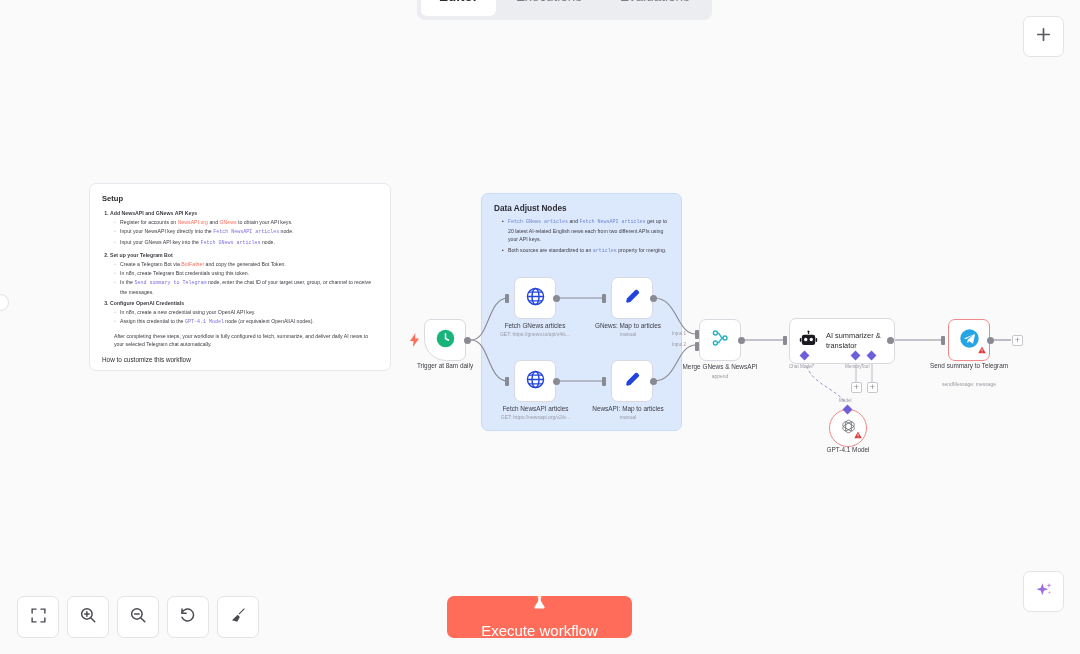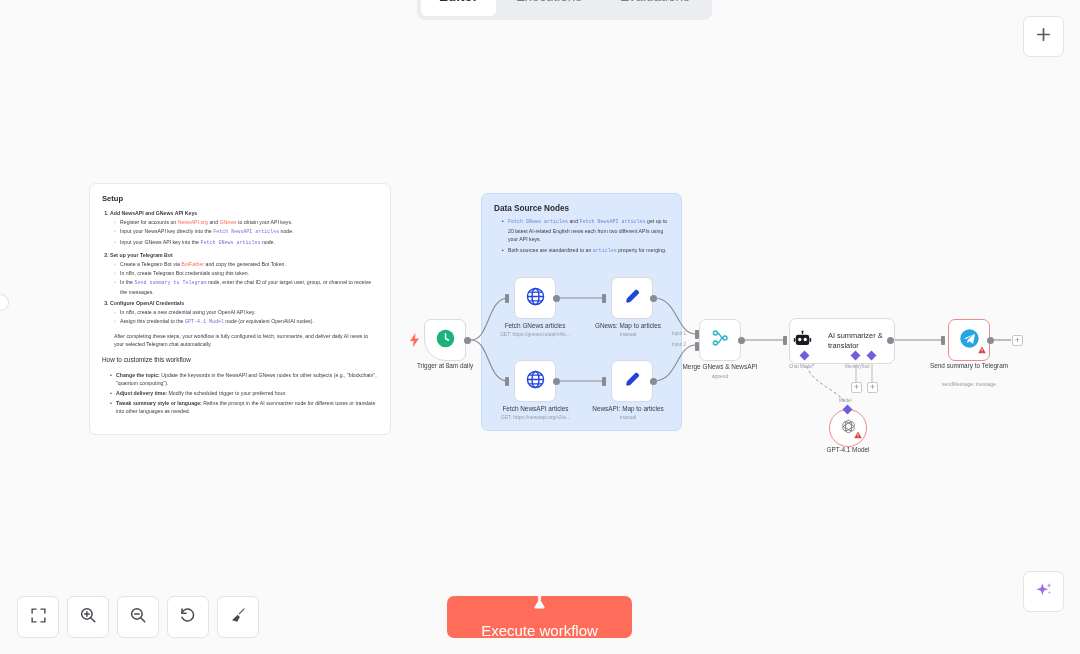--- a/index.html
+++ b/index.html
@@ -65,21 +65,21 @@
     display: flex; align-items: center; justify-content: center; gap: 9px;
     cursor: pointer; z-index: 35; flex-direction: column;
   }
 
   
   .sticky {
     position: absolute; border-radius: 7px;
     padding: 10px 12px; overflow: hidden;
   }
   #sticky-setup {
-    left: 89px; top: 183px; width: 302px; height: 252px;
+    left: 89px; top: 183px; width: 302px; height: 188px;
     background: #fff; border: 1px solid #e8e8ee;
   }
   #sticky-data-source {
     left: 481px; top: 193px; width: 201px; height: 238px;
     background: #dce8fb; border: 1px solid #c7dcf8;
   }
   #sticky-ai-logic {
     left: 763px; top: 226px; width: 169px; height: 242px;
     background: #fbe3c4; border: 1px solid #f3d5ae;
   }
@@ -110,21 +110,21 @@
     position: absolute; background: #fff;
     border: 1px solid #d9d9e0; border-radius: 7px;
     display: flex; align-items: center; justify-content: center;
     z-index: 12;
   }
   .node.sq { width: 42px; height: 42px; }
   .node.trigger {
     width: 42px; height: 42px;
     border-radius: 7px 7px 7px 22px;
   }
-  .node.wide { width: 106px; height: 46px; justify-content: flex-start; padding-left: 3px; gap: 16px; }
+  .node.wide { width: 106px; height: 46px; justify-content: flex-start; padding-left: 9px; gap: 8px; }
   .node.err { border: 1.5px solid #ef8a8a; }
   .node-label {
     position: absolute; text-align: center; font-size: 6.4px;
     color: #3c3c44; z-index: 13; line-height: 1.35; white-space: nowrap;
   }
   .node-sub {
     position: absolute; text-align: center; font-size: 5px;
     color: #9a9aa4; z-index: 13; white-space: nowrap;
   }
   .node-title { font-size: 7.4px; color: #2b2b31; line-height: 1.3; }
@@ -216,21 +216,21 @@
       <div class="howto-h">How to customize this workflow</div>
       <ul class="bullets" style="margin-left:8px;">
         <li><b>Change the topic:</b><span> Update the keywords in the NewsAPI and GNews nodes for other subjects (e.g., "blockchain", "quantum computing").</span></li>
         <li><b>Adjust delivery time:</b><span> Modify the scheduled trigger to your preferred hour.</span></li>
         <li><b>Tweak summary style or language:</b><span> Refine the prompt in the AI summarizer node for different tones or translate into other languages as needed.</span></li>
       </ul>
     </div>
   </div>
 
   <div class="sticky" id="sticky-data-source">
-    <h3>Data Source Nodes</h3>
+    <h3>Data Adjust Nodes</h3>
     <div class="body" style="margin-top:4px;">
       <ul class="ds-list">
         <li><span class="ds-code">Fetch GNews articles</span> and <span class="ds-code">Fetch NewsAPI articles</span> get up to 20 latest AI-related English news each from two different APIs using your API keys.</li>
         <li>Both sources are standardized to an <span class="ds-code">articles</span> property for merging.</li>
       </ul>
     </div>
   </div>
 
 
   <div class="bolt" style="left:410px; top:333px;">

